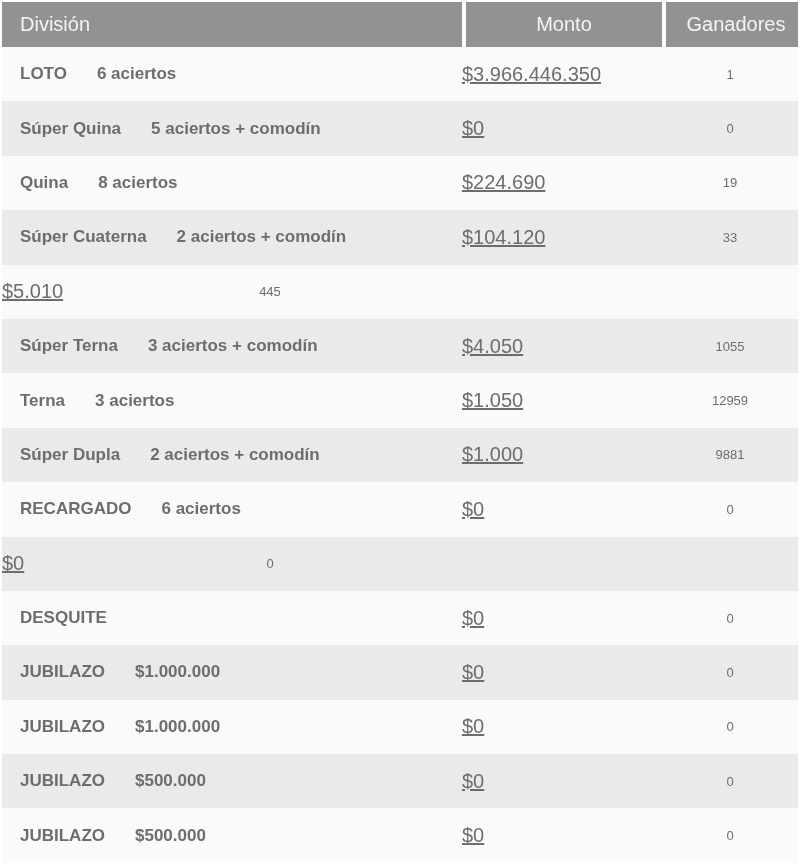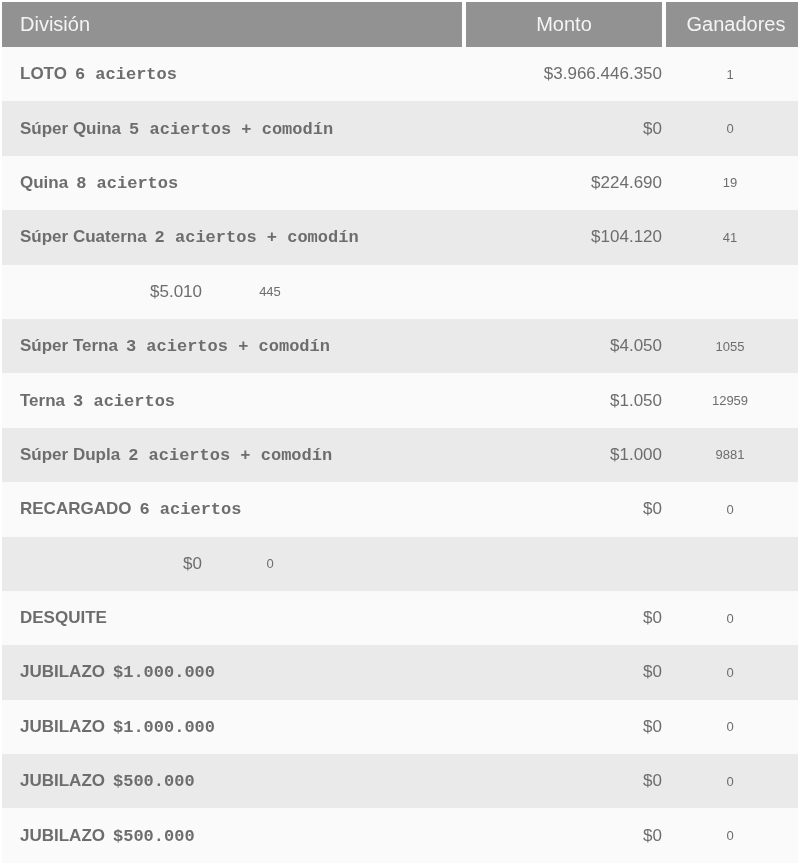--- a/index.html
+++ b/index.html
@@ -63,27 +63,28 @@
   .row-even { background: var(--row-even-bg); }
   .cell-division {
     flex: 1 1 auto;
     padding-left: 18px;
     color: var(--row-text);
     font-size: 17px;
     font-weight: 700;
     white-space: nowrap;
     overflow: hidden;
   }
-  .division-detail { margin-left: 8px; font-family: Liberation Mono, monospace; }
+  .division-detail { margin-left: 30px; }
   .cell-monto {
     width: 200px;
-    text-align: right;
+    text-align: left;
     color: var(--row-text);
-    font-size: 17px;
+    font-size: 20px;
     font-weight: 400;
+    text-decoration: underline;
   }
   .cell-ganadores {
     width: 136px;
     text-align: center;
     color: var(--row-text);
     font-size: 13px;
     font-weight: 400;
   }
 </style>
 </head>
@@ -123,21 +124,21 @@
         <span class="division-name">Quina</span><span class="division-detail">8 aciertos</span>
       </div>
       <div class="cell-monto">$224.690</div>
       <div class="cell-ganadores">19</div>
     </div>
       <div class="prize-row row-even">
       <div class="cell-division">
         <span class="division-name">Súper Cuaterna</span><span class="division-detail">2 aciertos + comodín</span>
       </div>
       <div class="cell-monto">$104.120</div>
-      <div class="cell-ganadores">41</div>
+      <div class="cell-ganadores">33</div>
     </div>
       <div class="prize-row row-odd">
       <div class="cell-monto">$5.010</div>
       <div class="cell-ganadores">445</div>
     </div>
       <div class="prize-row row-even">
       <div class="cell-division">
         <span class="division-name">Súper Terna</span><span class="division-detail">3 aciertos + comodín</span>
       </div>
       <div class="cell-monto">$4.050</div>

